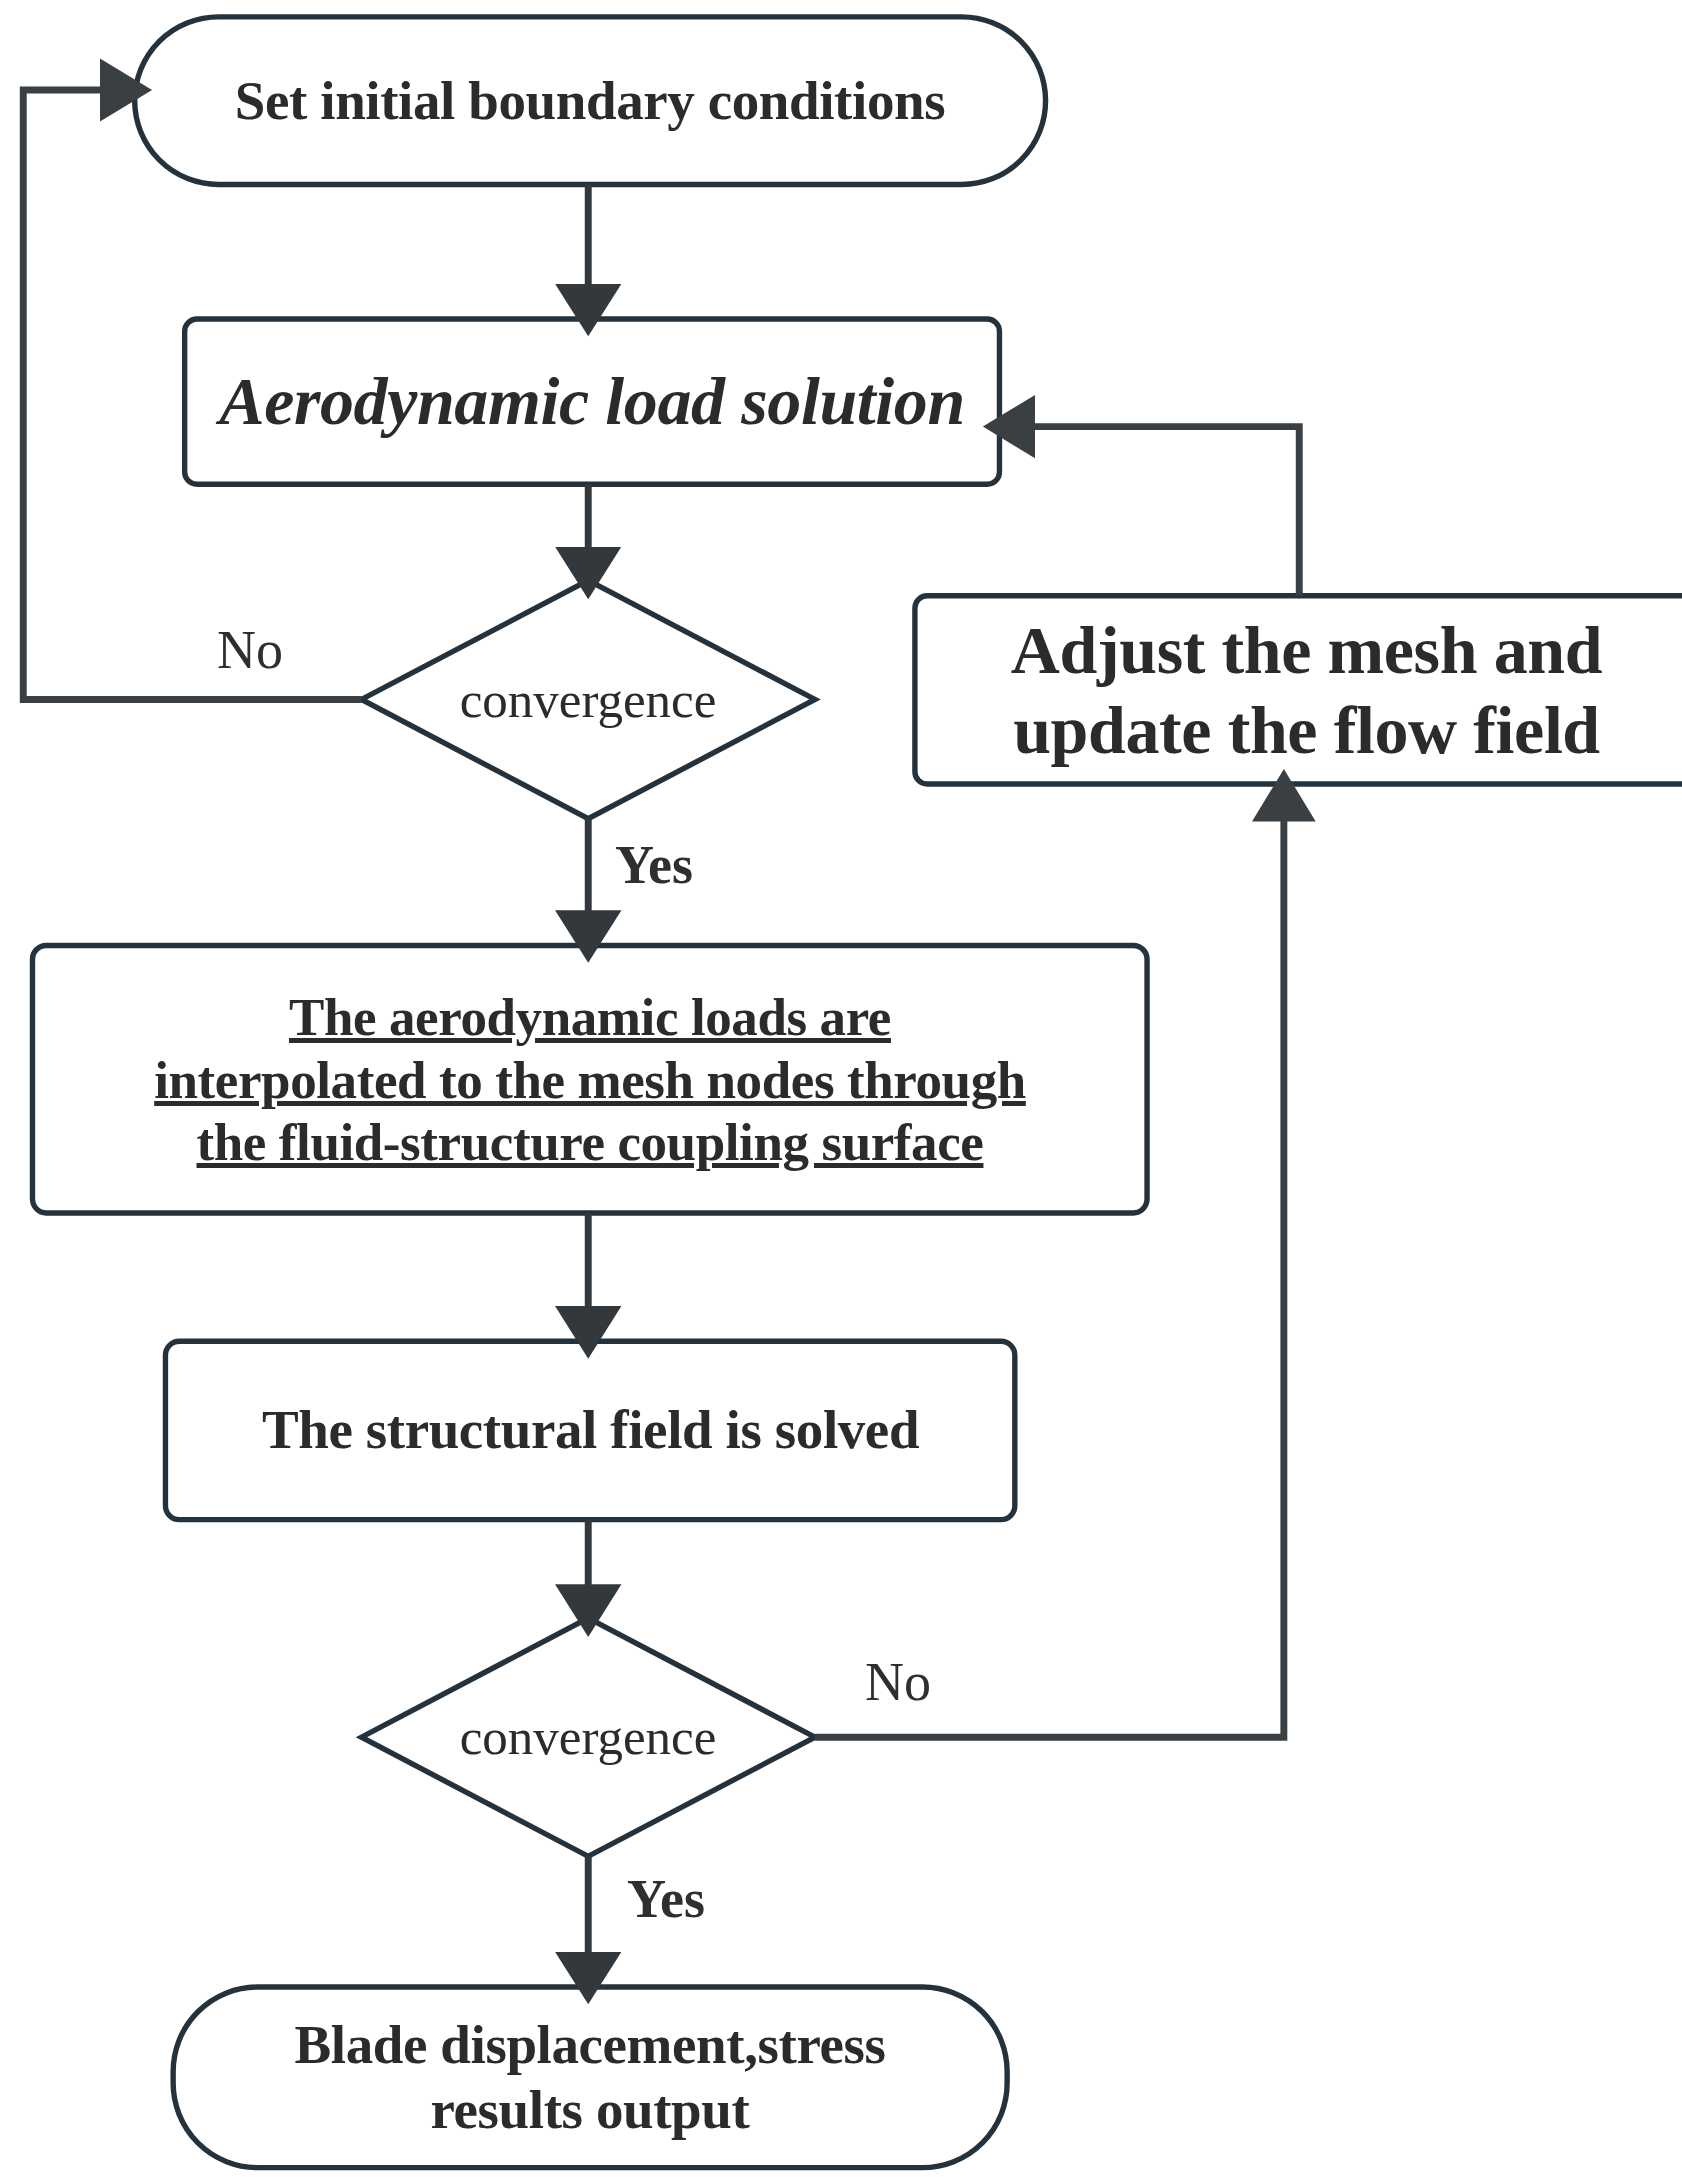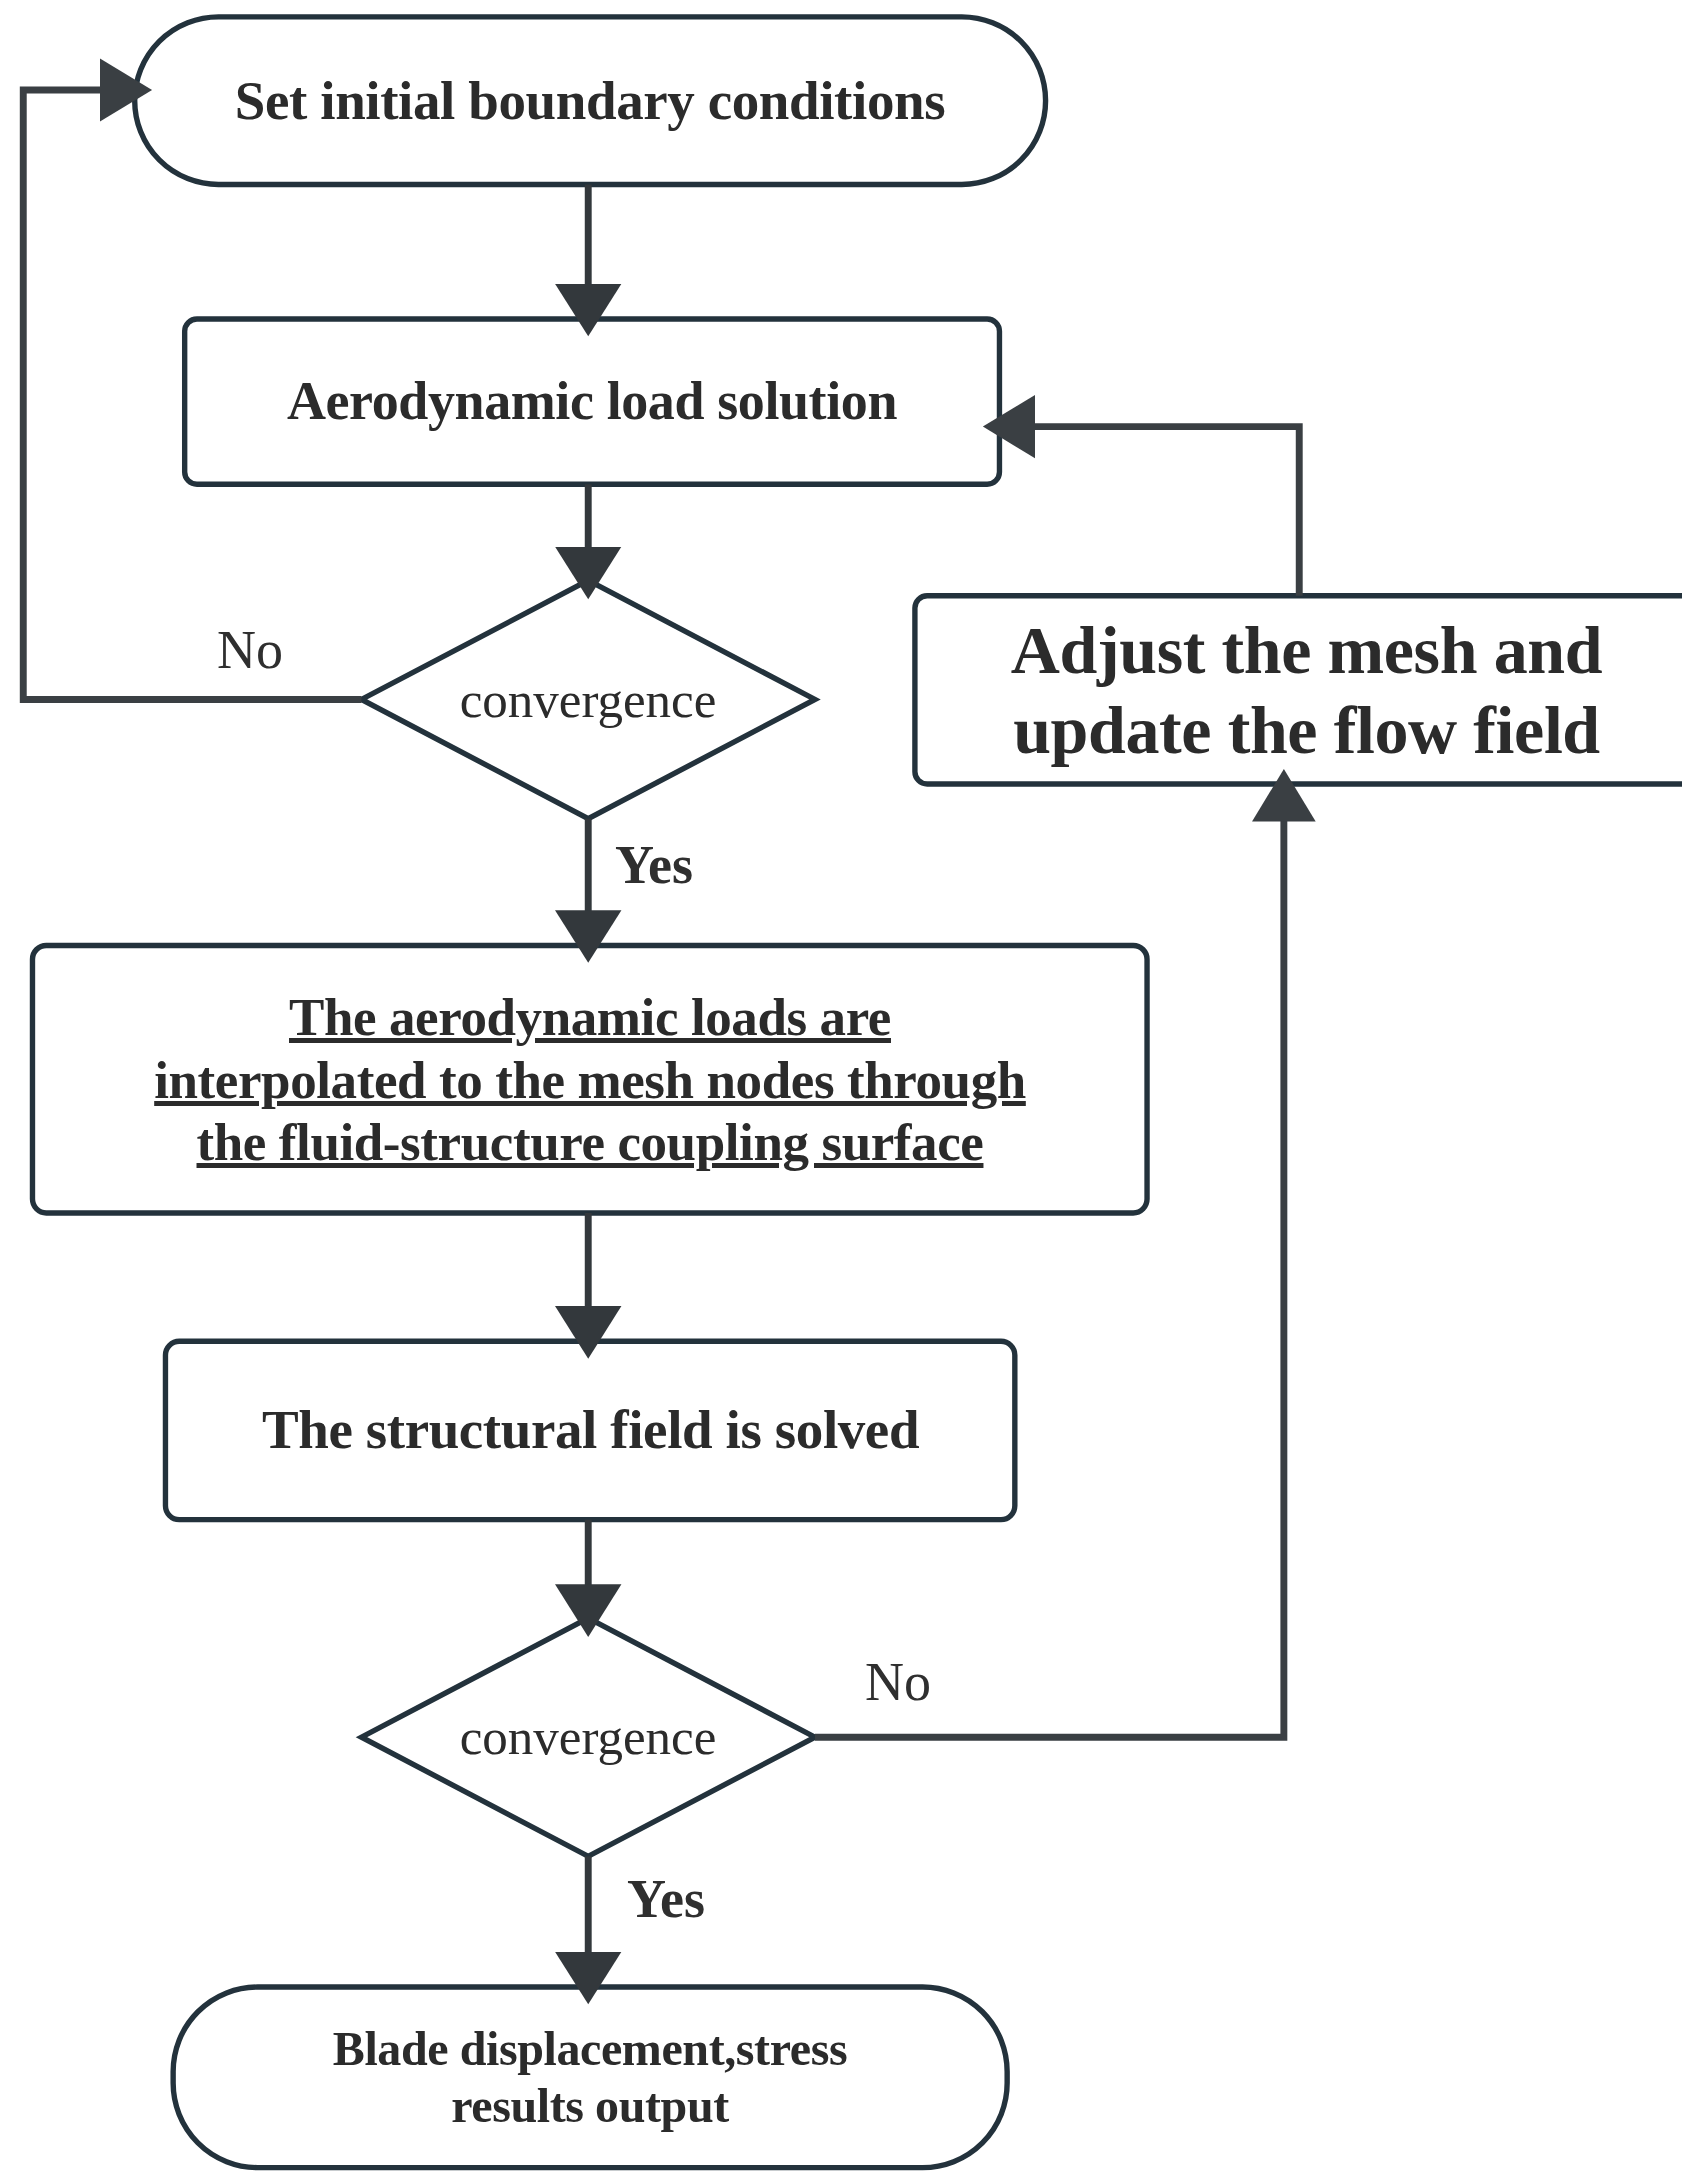--- a/index.html
+++ b/index.html
@@ -105,36 +105,36 @@
 
     <path d="M765,1977 L765,2090" fill="none" stroke="#33383c" stroke-width="9" marker-end="url(#arrowDown)"></path>
 
     <path d="M1060,2260 L1670,2260 L1670,1040" fill="none" stroke="#3a3f43" stroke-width="9" marker-end="url(#arrowPlain)"></path>
 
     <path d="M765,2415 L765,2568" fill="none" stroke="#33383c" stroke-width="9" marker-end="url(#arrowDown)"></path>
   </svg>
 
   <div class="node-label" style="left:150px; top:17px; width:880px; height:168px; font-size:55px;">Set initial boundary conditions</div>
 
-  <div class="node-label" style="left:200px; top:319px; width:784px; height:165px; font-size:54px;">Aerodynamic load solution</div>
+  <div class="node-label" style="left:200px; top:319px; width:784px; height:165px; font-size:68px;font-style:italic;">Aerodynamic load solution</div>
 
   <div class="diamond-label" style="left:415px; top:663px; width:346px; height:74px; font-size:51px;">convergence</div>
 
   <div class="node-label" style="left:930px; top:596px; width:753px; height:188px; font-size:68px;">Adjust the mesh and
 update the flow field</div>
 
   <div class="node-label" style="left:48px; top:946px; width:1084px; height:268px; font-size:53px;text-decoration:underline;">The aerodynamic loads are
 interpolated to the mesh nodes through
 the fluid-structure coupling surface</div>
 
   <div class="node-label" style="left:181px; top:1341px; width:819px; height:178px; font-size:55px;">The structural field is solved</div>
 
   <div class="diamond-label" style="left:415px; top:1700px; width:346px; height:74px; font-size:51px;">convergence</div>
 
-  <div class="node-label" style="left:196px; top:1987px; width:788px; height:181px; font-size:48px;">Blade displacement,stress
+  <div class="node-label" style="left:196px; top:1987px; width:788px; height:181px; font-size:55px;">Blade displacement,stress
 results output</div>
 
   <div class="edge-label" style="left:217px; top:619px; font-size:54px; font-weight:normal;">No</div>
 
   <div class="edge-label" style="left:615px; top:834px; font-size:54px;">Yes</div>
 
   <div class="edge-label" style="left:865px; top:1651px; font-size:54px; font-weight:normal;">No</div>
 
   <div class="edge-label" style="left:627px; top:1868px; font-size:54px;">Yes</div>
 

